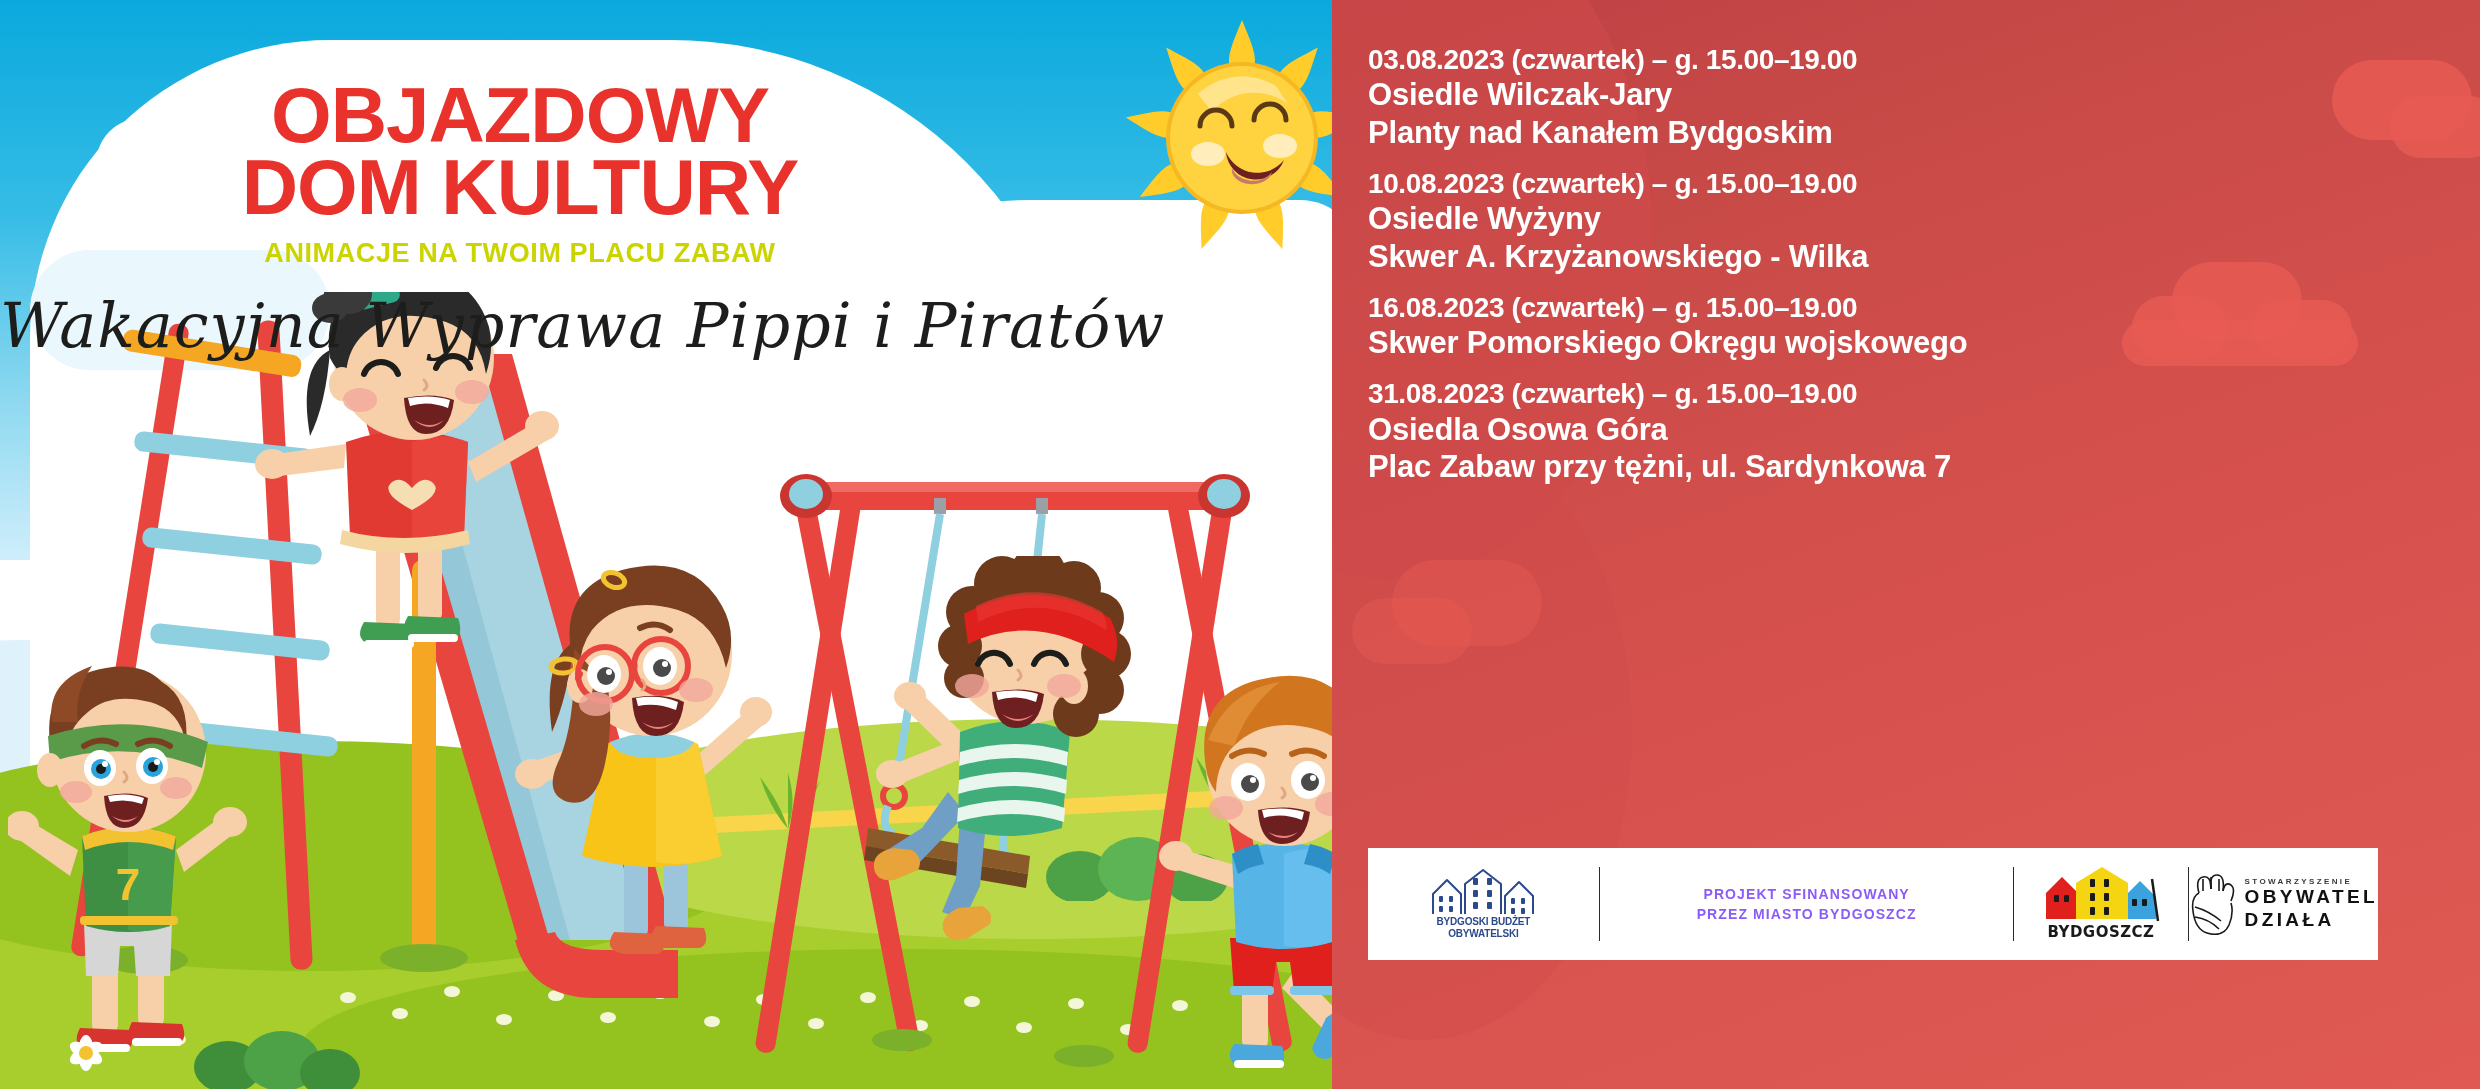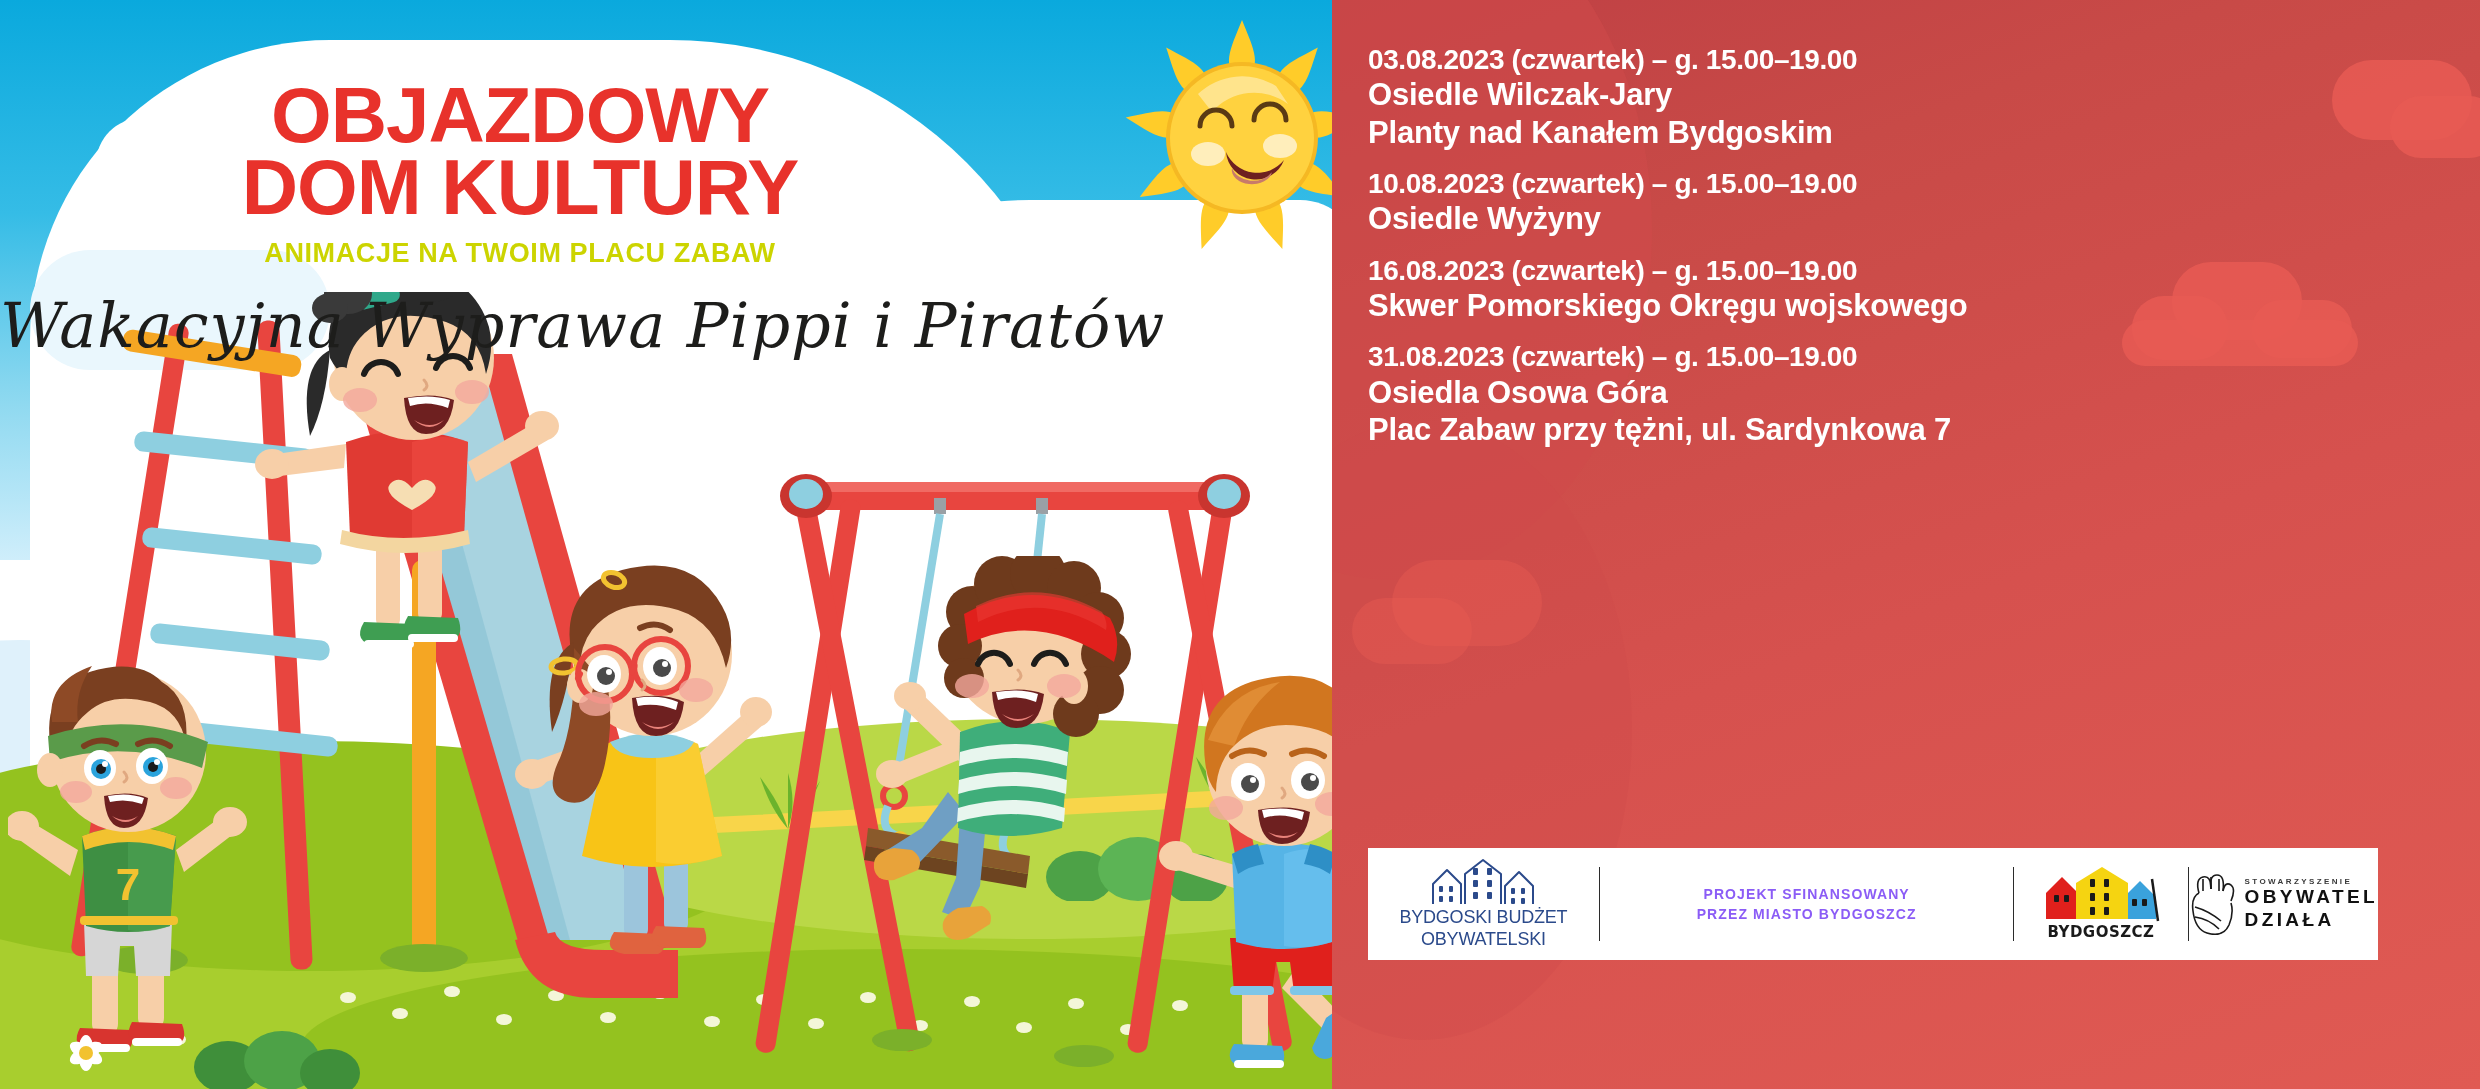--- a/index.html
+++ b/index.html
@@ -93,21 +93,21 @@
 
   
   #logo-bar{
     position:absolute;left:36px;bottom:129px;
     width:1010px;height:112px;background:#ffffff;
     display:flex;align-items:center;z-index:30;
   }
   .logo-cell{display:flex;align-items:center;justify-content:center;height:100%;}
   .vdiv{width:1px;height:74px;background:#2b2b2b;flex:0 0 1px;}
   .bbo{display:flex;flex-direction:column;align-items:center;}
-  .bbo-t{color:#2b4a8b;font-weight:normal;font-size:18px;line-height:1.25;letter-spacing:-0.2px;text-align:center;}
+  .bbo-t{color:#2b4a8b;font-weight:bold;font-size:10px;line-height:1.25;letter-spacing:-0.2px;text-align:center;}
   .fin{color:#8b5cf6;font-weight:bold;font-size:14px;line-height:1.45;letter-spacing:1.1px;text-align:center;white-space:nowrap;}
   .bdg-word{font-family:"DejaVu Sans",sans-serif;font-weight:bold;font-size:15px;color:#1a1a1a;letter-spacing:.5px;}
   .ob-wrap{display:flex;align-items:center;gap:10px;}
   .ob-t1{font-size:8px;letter-spacing:2.4px;color:#3a3a3a;font-weight:bold;}
   .ob-t2{font-size:19px;letter-spacing:3.4px;color:#111;font-weight:bold;line-height:1.18;}
 </style>
 </head>
 <body>
 
 <div id="poster">
@@ -568,20 +568,21 @@
 
     <div id="events">
       <div class="event">
         <div class="ev-date">03.08.2023 (czwartek) – g. 15.00–19.00</div>
         <div class="ev-l1">Osiedle Wilczak-Jary</div>
         <div class="ev-l2">Planty nad Kanałem Bydgoskim</div>
       </div>
       <div class="event">
         <div class="ev-date">10.08.2023 (czwartek) – g. 15.00–19.00</div>
         <div class="ev-l1">Osiedle Wyżyny</div>
+        <div class="ev-l2">Skwer A. Krzyżanowskiego - Wilka</div>
       </div>
       <div class="event">
         <div class="ev-date">16.08.2023 (czwartek) – g. 15.00–19.00</div>
         <div class="ev-l2">Skwer Pomorskiego Okręgu wojskowego</div>
       </div>
       <div class="event">
         <div class="ev-date">31.08.2023 (czwartek) – g. 15.00–19.00</div>
         <div class="ev-l1">Osiedla Osowa Góra</div>
         <div class="ev-l2">Plac Zabaw przy tężni, ul. Sardynkowa 7</div>
       </div>

